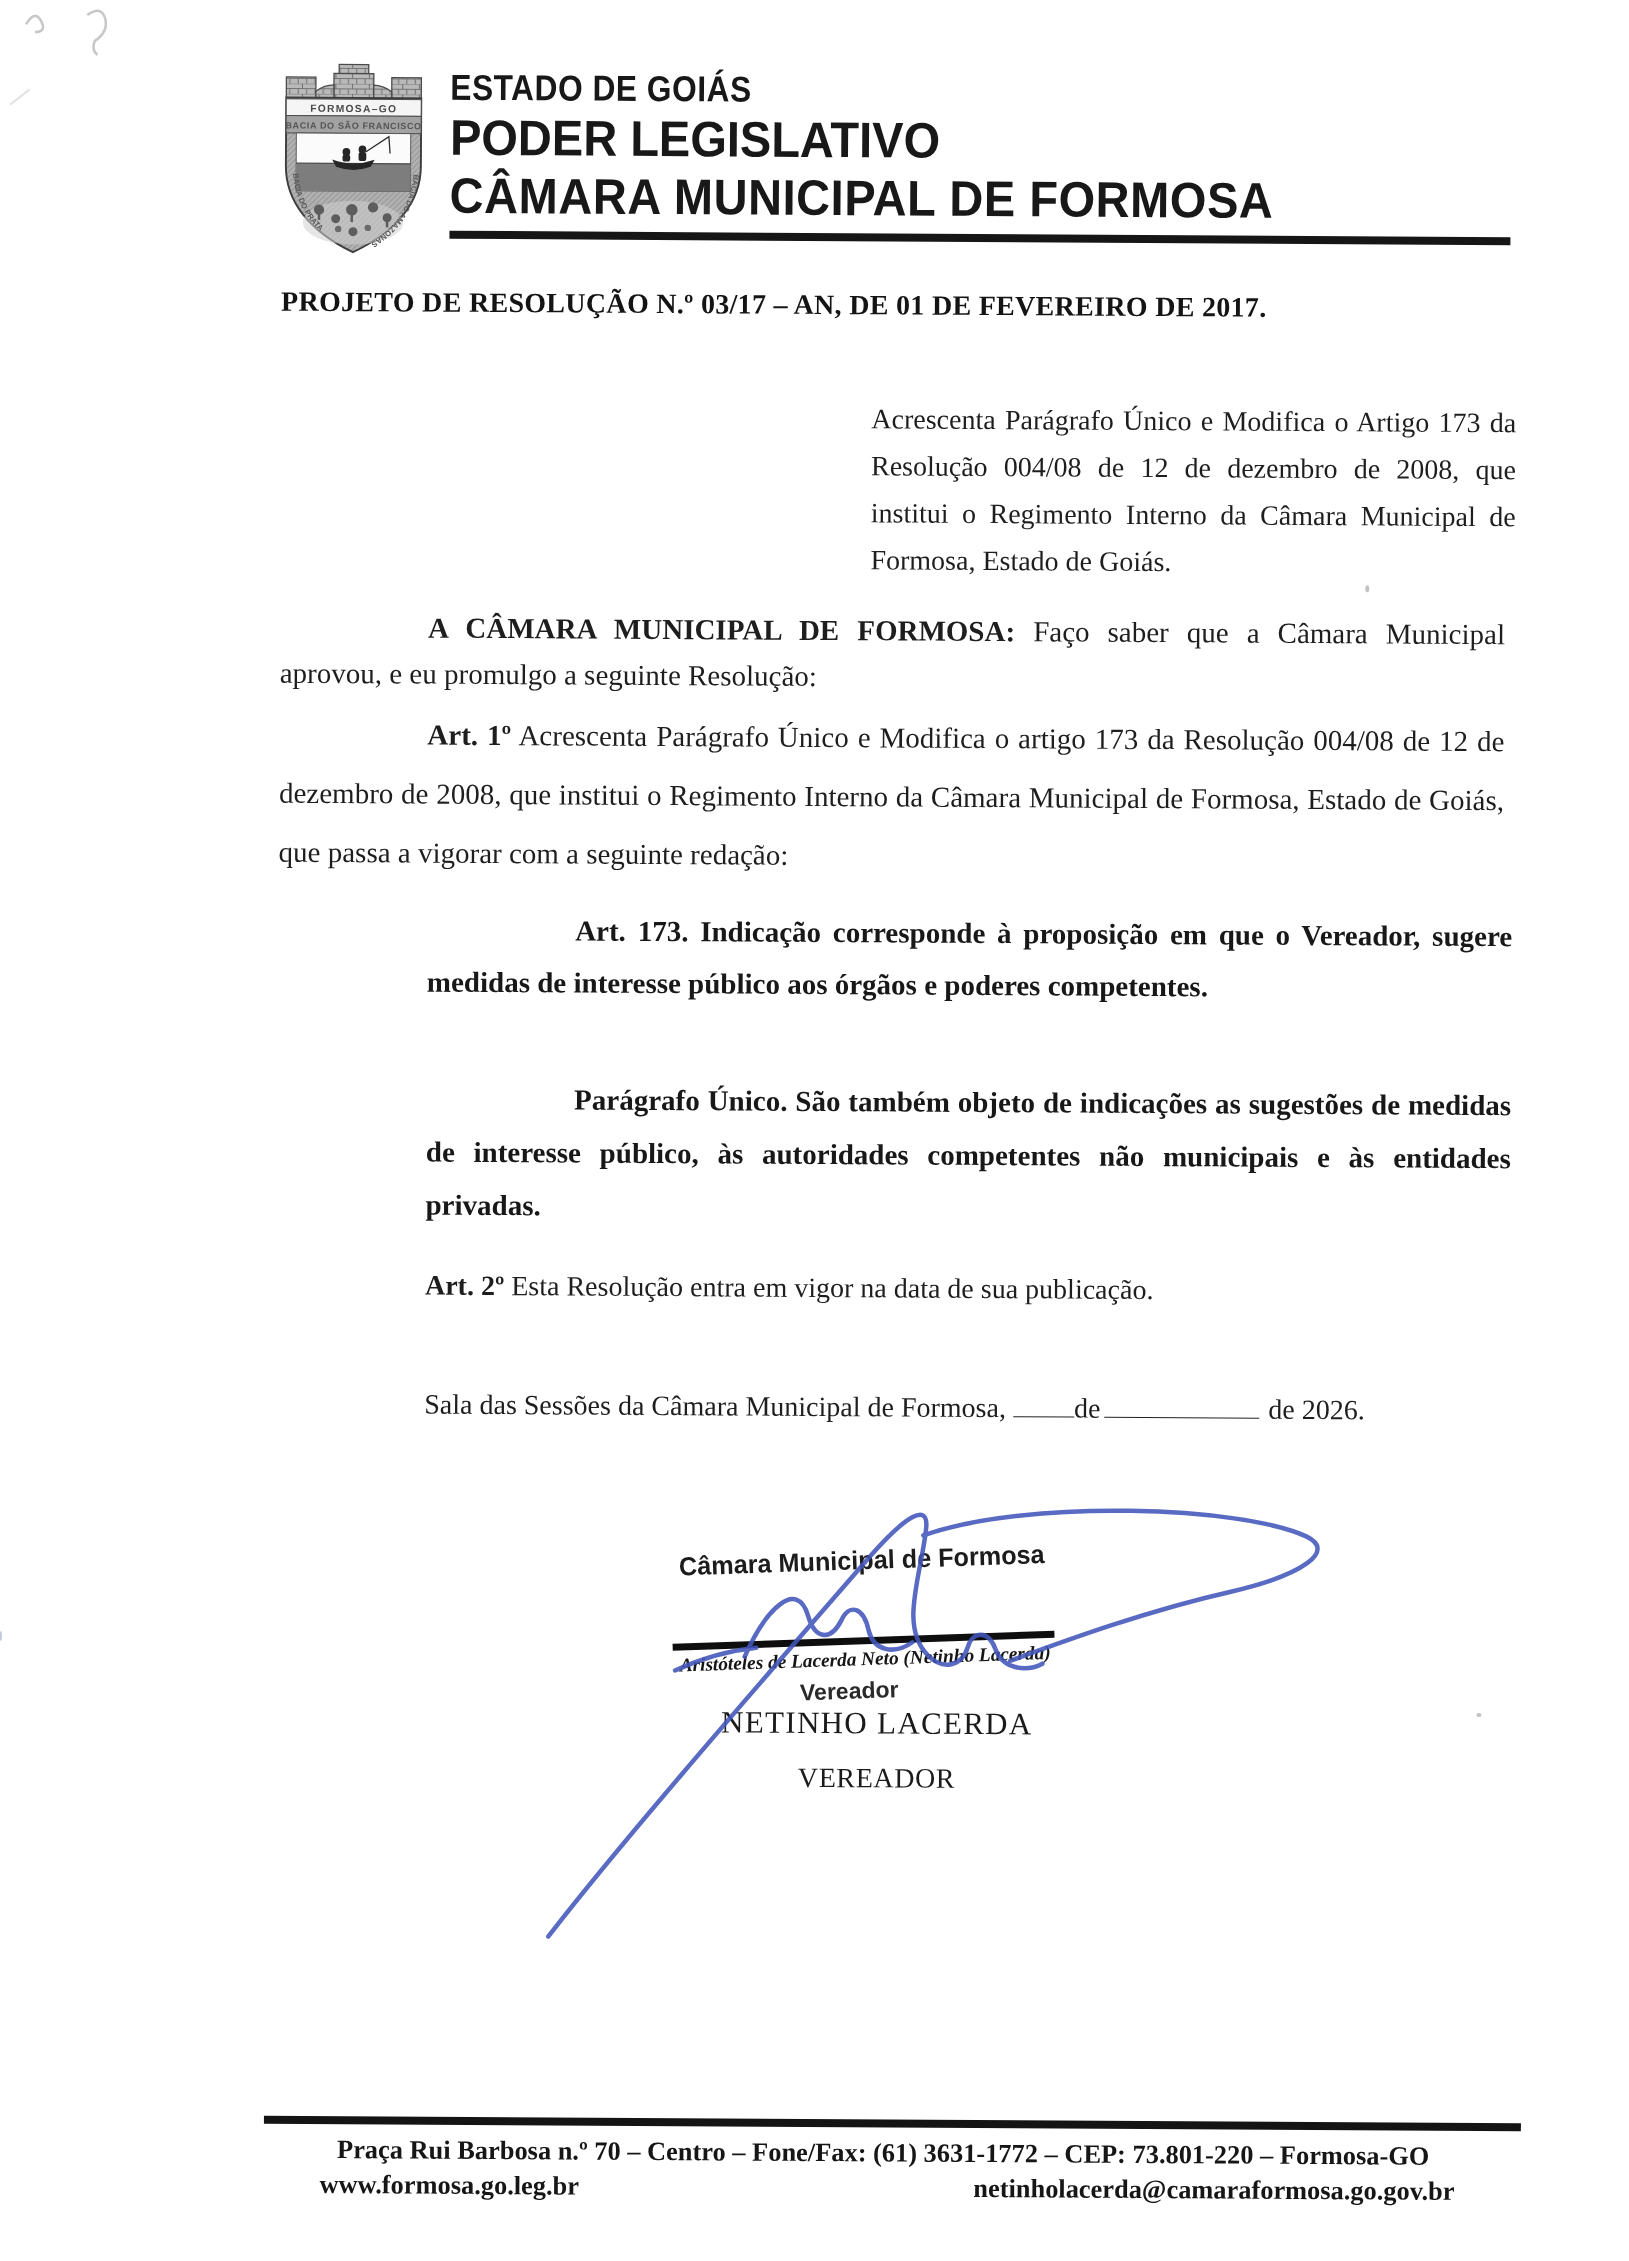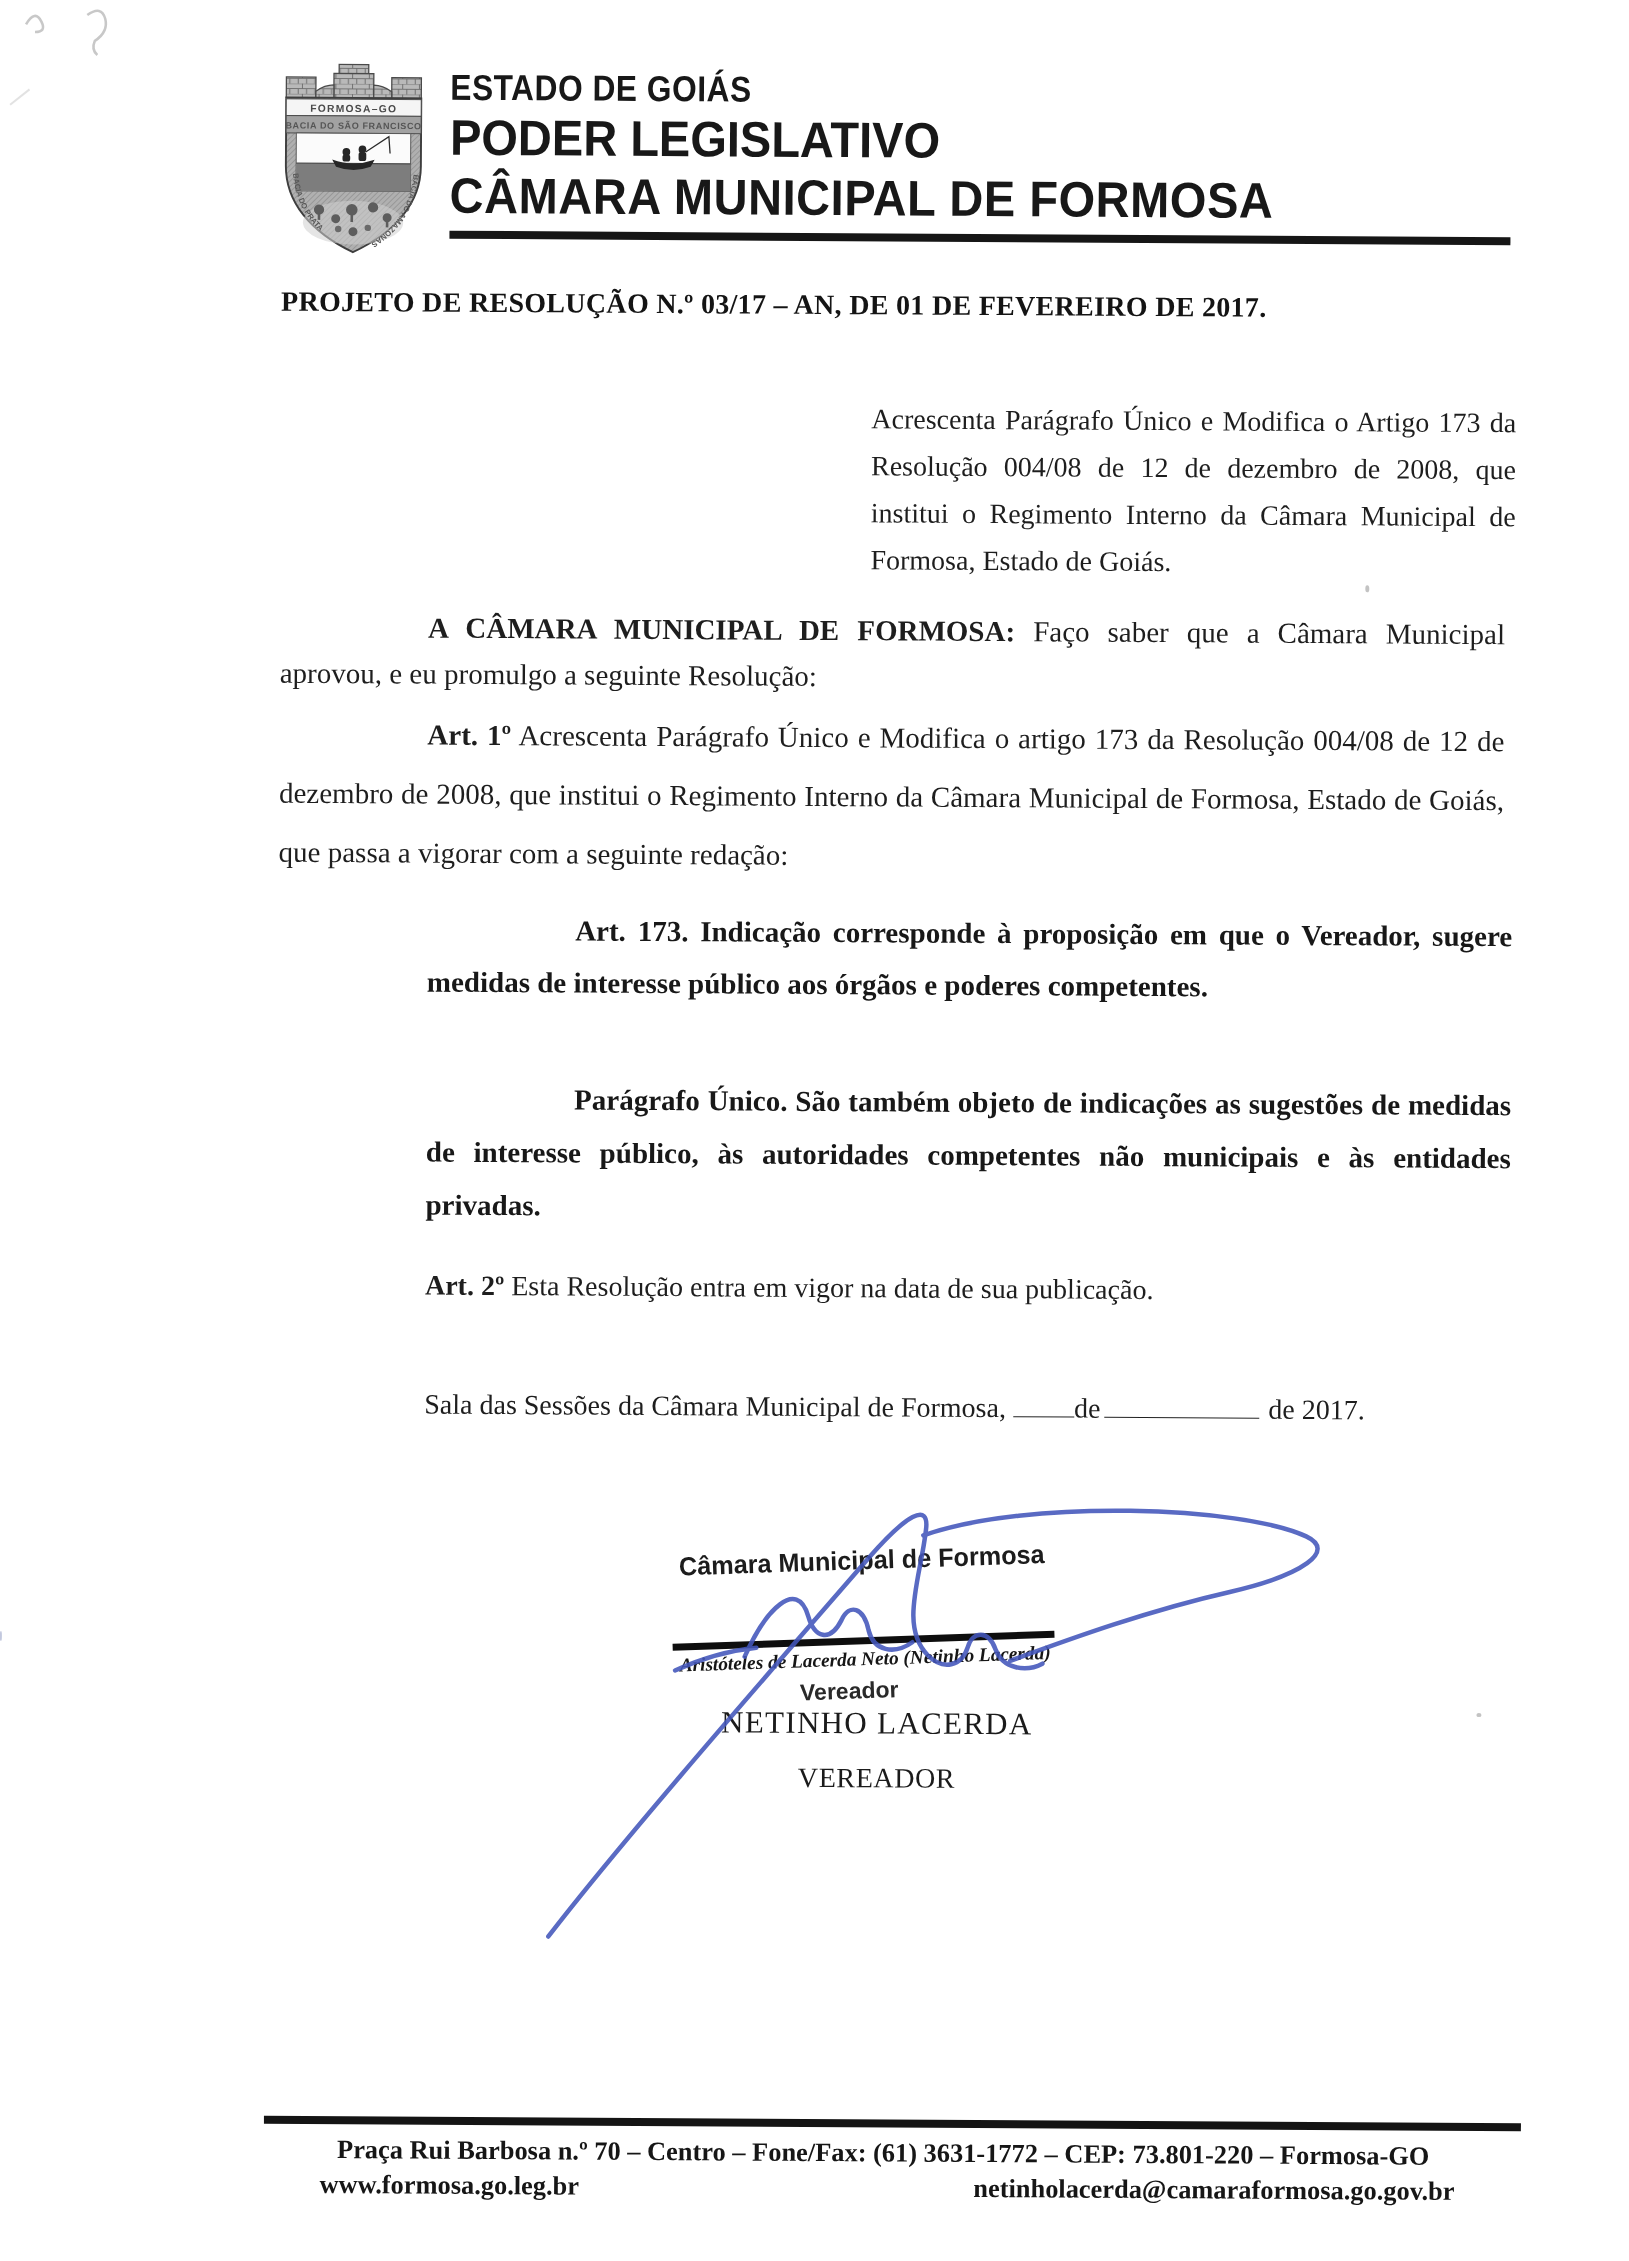--- a/index.html
+++ b/index.html
@@ -140,21 +140,21 @@
 
   <p class="abs art1" style="left:277px;top:708px;width:1225px;"><b>Art. 1º</b><span> Acrescenta Parágrafo Único e Modifica o artigo 173 da Resolução 004/08 de 12 de dezembro de 2008, que institui o Regimento Interno da Câmara Municipal de Formosa, Estado de Goiás, que passa a vigorar com a seguinte redação:</span></p>
 
   <p class="abs bold-block art173" style="left:426px;top:906px;width:1085px;">Art. 173. Indicação corresponde à proposição em que o Vereador, sugere medidas de interesse público aos órgãos e poderes competentes.</p>
 
   <p class="abs bold-block parunico" style="left:426px;top:1075px;width:1085px;">Parágrafo Único. São também objeto de indicações as sugestões de medidas de interesse público, às autoridades competentes não municipais e às entidades privadas.</p>
 
   <p class="abs art2" style="left:426px;top:1272px;"><b>Art. 2º</b><span> Esta Resolução entra em vigor na data de sua publicação.</span></p>
 
   <p class="abs sala" style="left:426px;top:1391px;"><span>Sala das Sessões da Câmara Municipal de Formosa,</span>
-    <span class="blank b1"></span><span>de</span><span class="blank b2"></span><span>de 2017.</span></p>
+    <span class="blank b1"></span><span>de</span><span class="blank b2"></span><span>de 2026.</span></p>
 
   <div class="stamp" style="left:664px;top:1553px;width:400px;height:174px;">
     <div class="stamp-org">Câmara Municipal de Formosa</div>
     <div class="stamp-rule"></div>
     <div class="stamp-name">Aristóteles de Lacerda Neto (Netinho Lacerda)</div>
     <div class="stamp-role">Vereador</div>
   </div>
 
   <div class="typed typed-name" style="left:671px;top:1705px;">NETINHO LACERDA</div>
   <div class="typed typed-role" style="left:671px;top:1762px;">VEREADOR</div>

